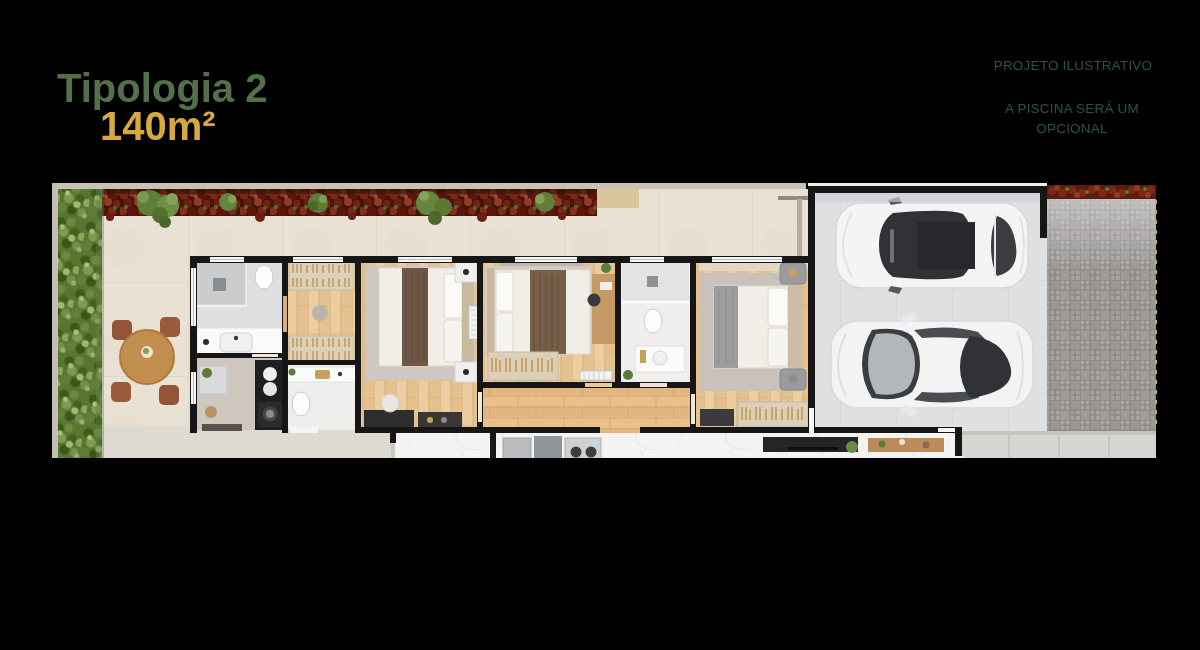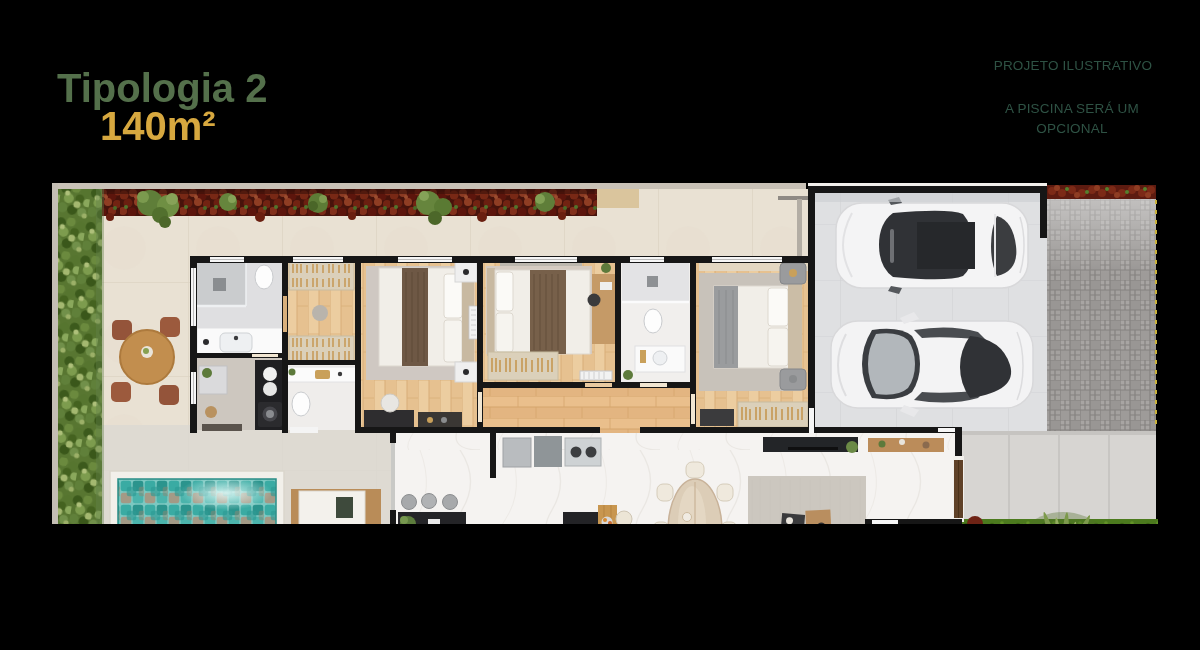--- a/index.html
+++ b/index.html
@@ -1,16 +1,16 @@
 <!DOCTYPE html>
 <html><head>
 <meta charset="utf-8">
 <style>
 html,body{margin:0;padding:0;background:#000;}
-#stage{position:relative;width:1200px;height:524px;background:#000;overflow:hidden;
+#stage{position:relative;width:1200px;height:458px;background:#000;overflow:hidden;
 font-family:"Liberation Sans", sans-serif;}
 svg{display:block}
 </style>
 </head>
 <body>
 <div id="stage">
 <svg width="1200" height="650" viewBox="0 0 1200 650">
 <defs>
 <pattern id="patio" width="94" height="94" patternUnits="userSpaceOnUse">
   <rect width="94" height="94" fill="#e9e1d3"></rect>

